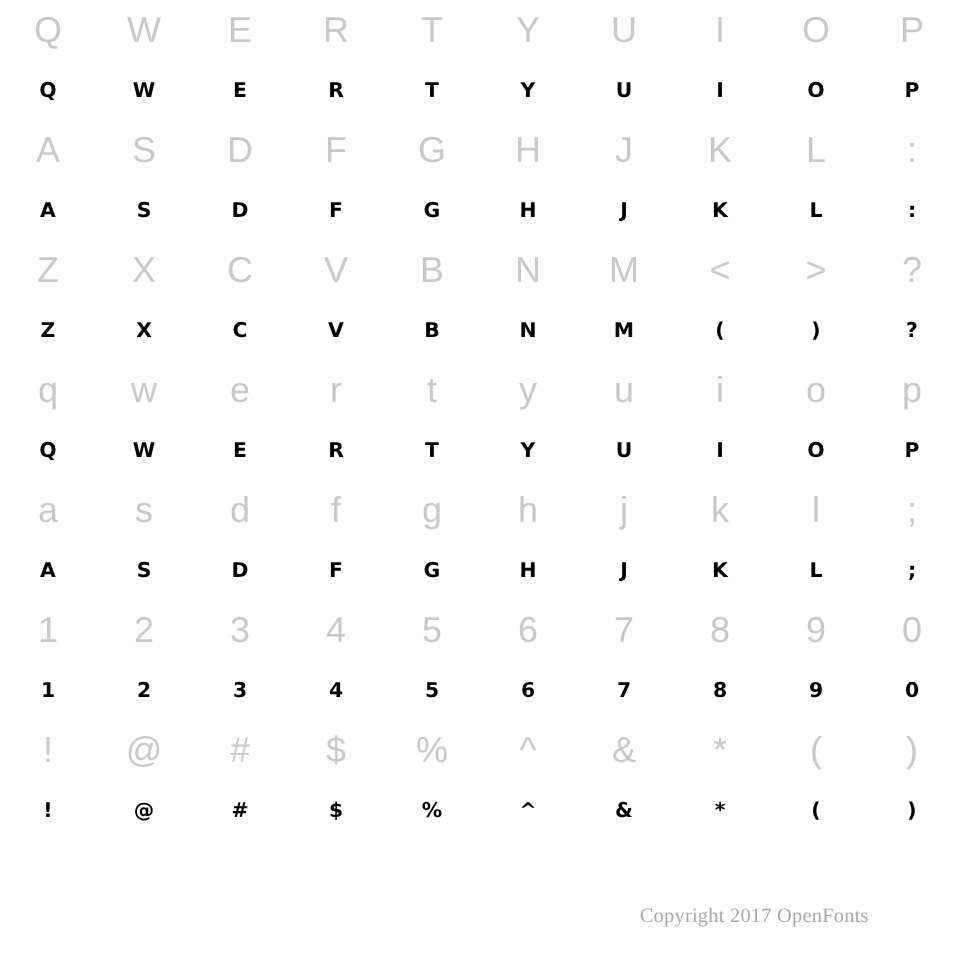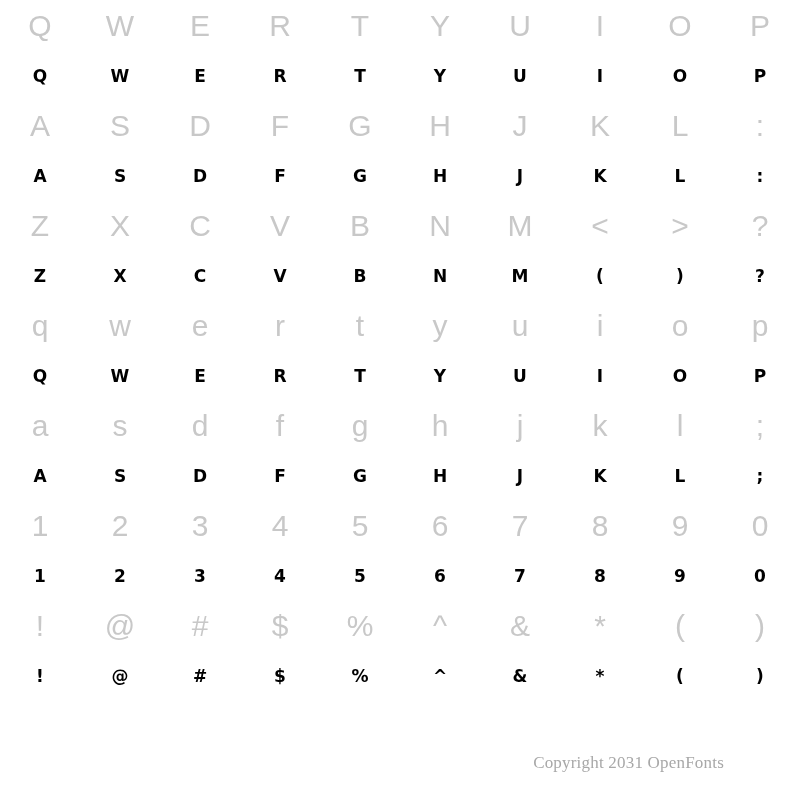--- a/index.html
+++ b/index.html
@@ -255,14 +255,14 @@
           <div class="cell">$</div>
           <div class="cell">%</div>
           <div class="cell">^</div>
           <div class="cell">&amp;</div>
           <div class="cell">*</div>
           <div class="cell">(</div>
           <div class="cell">)</div>
         </div>
       </div>
     </div>
-  <div id="copyright">Copyright 2031 OpenFonts</div>
+  <div id="copyright">Copyright 2017 OpenFonts</div>
 </div>
 
 </body></html>

